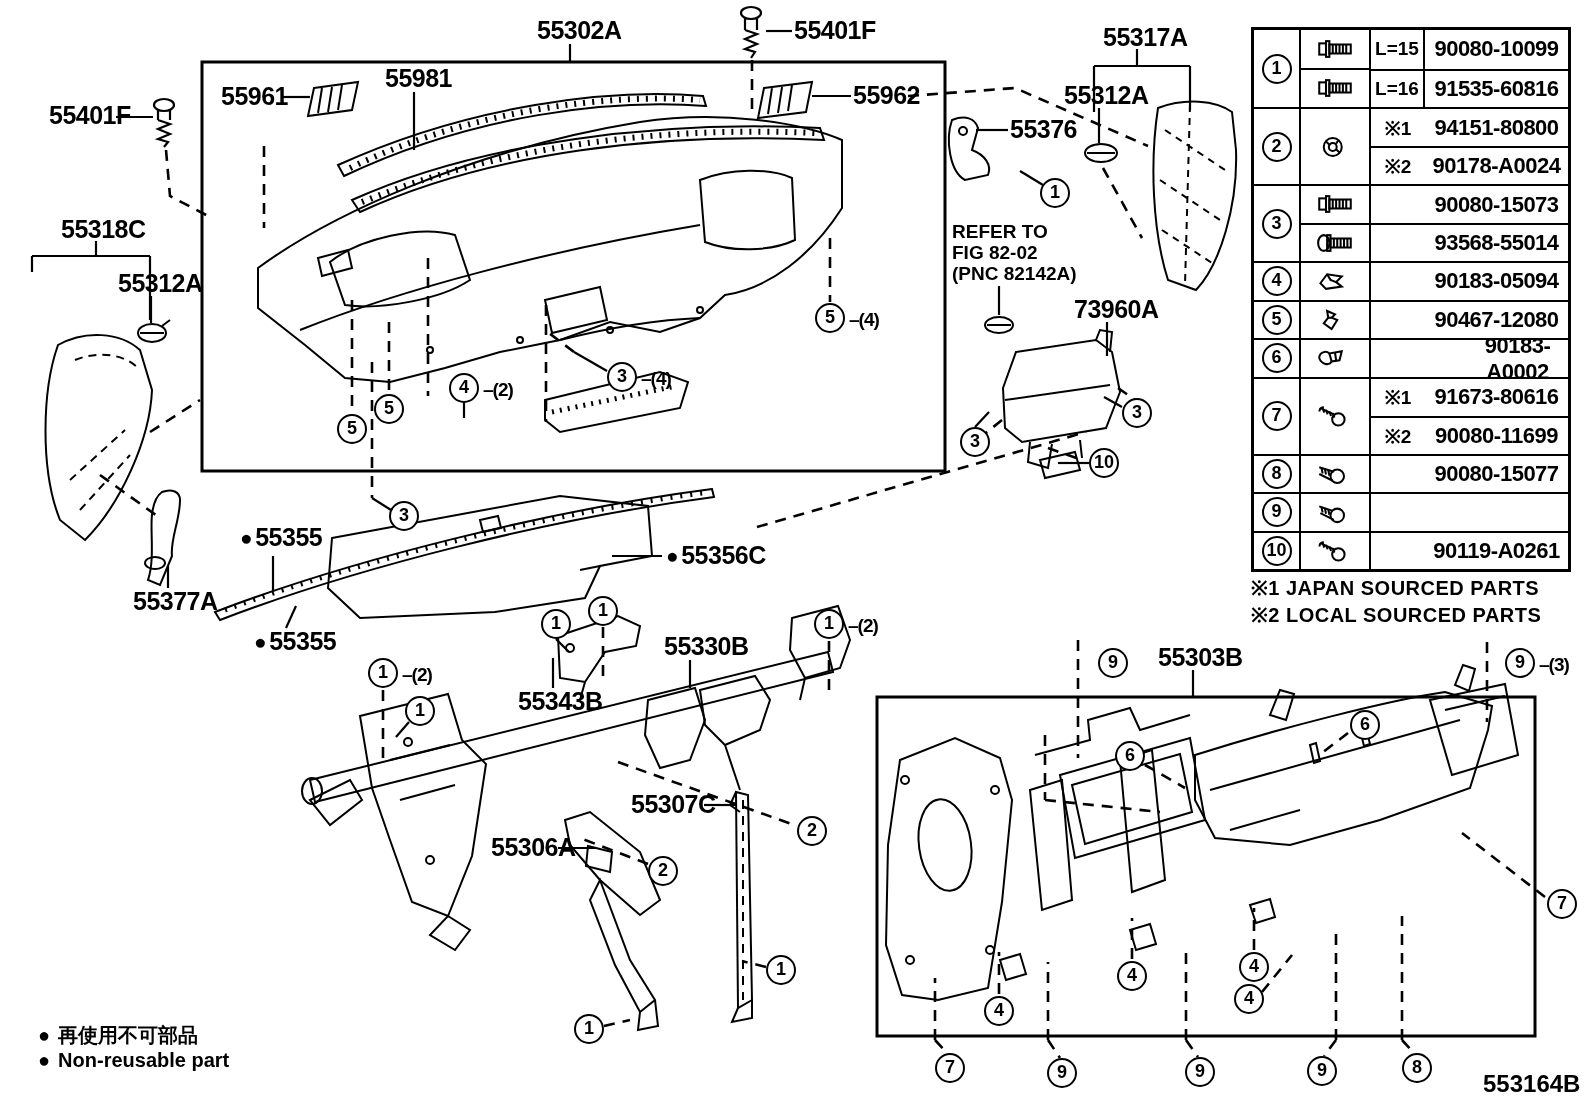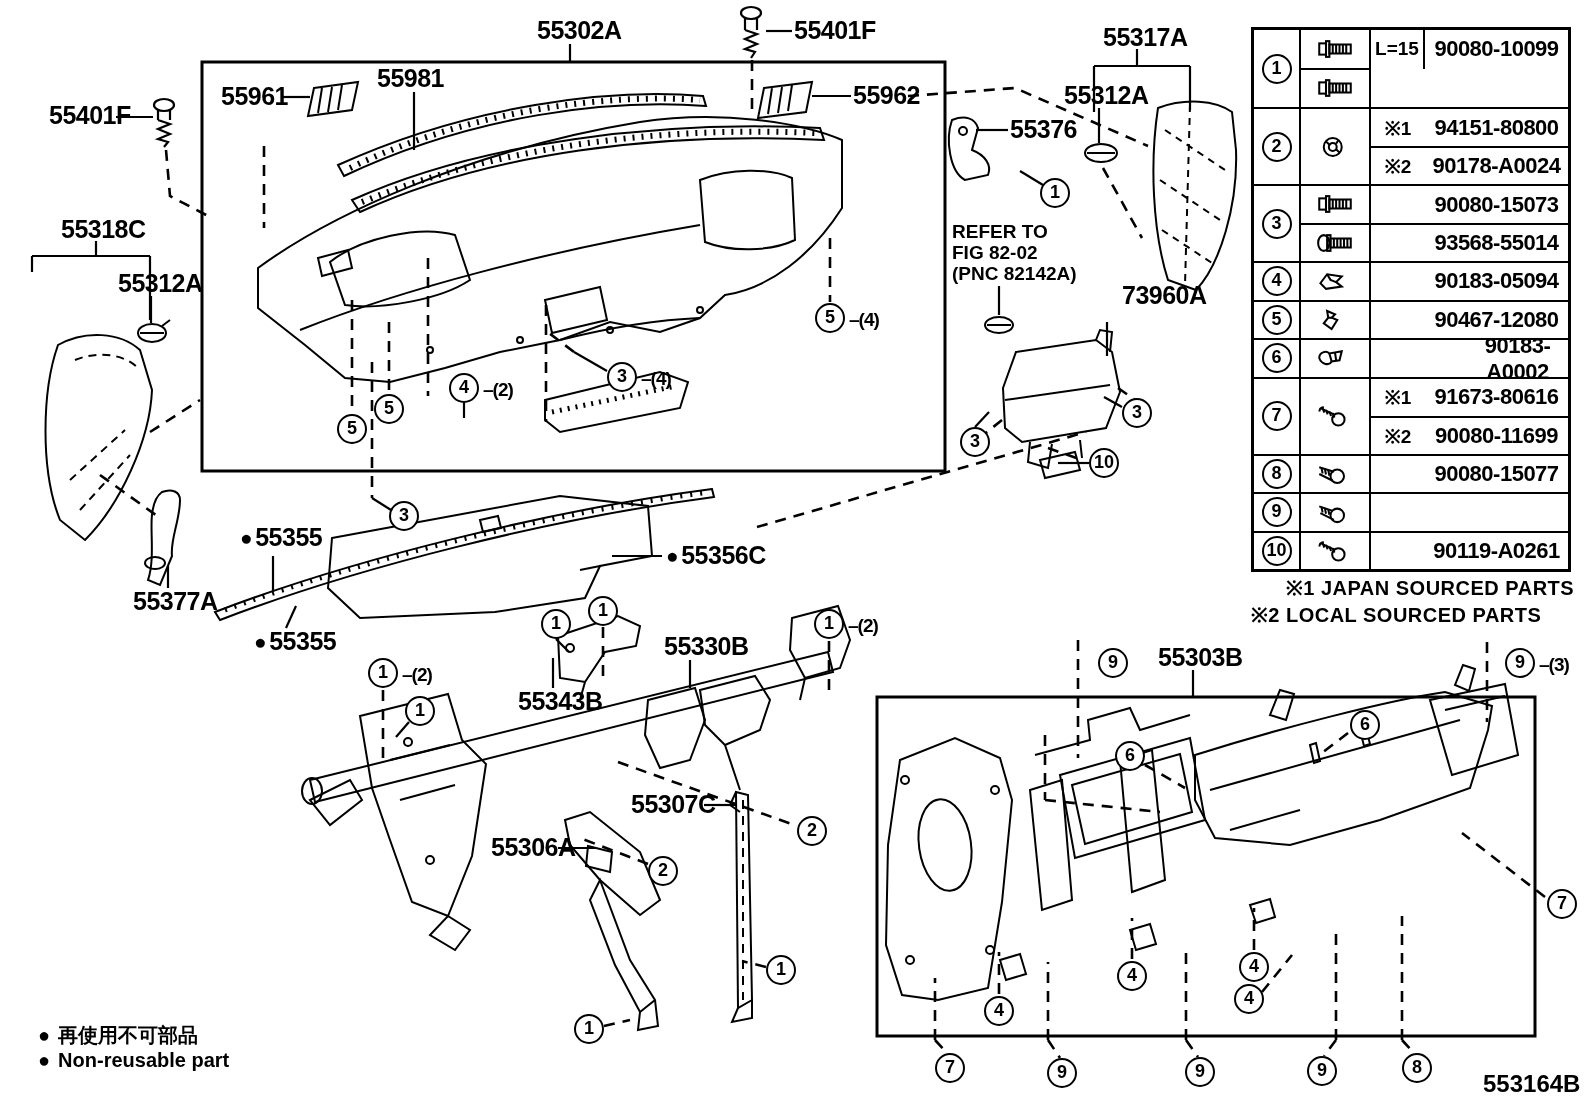--- a/index.html
+++ b/index.html
@@ -244,29 +244,29 @@
       <path d="M1430,700 L1505,684 L1518,755 L1452,775 Z M1445,710 L1505,696"></path>
       <path d="M1270,715 l10,-25 l14,4 l-8,26 Z M1455,685 l8,-20 l12,4 l-6,22 Z"></path>
       <path d="M1000,960 l20,-6 l6,20 l-20,6 Z M1130,930 l20,-6 l6,20 l-20,6 Z M1250,905 l20,-6 l5,18 l-19,6 Z"></path>
     </g>
   </svg>
 
   <div id="labels-layer">
       <div class="plabel" style="left: 537px; top: 18px;">55302A</div>
       <div class="plabel" style="left: 794px; top: 18px;">55401F</div>
       <div class="plabel" style="left: 221px; top: 84px;">55961</div>
-      <div class="plabel" style="left: 377px; top: 66px;">55981</div>
+      <div class="plabel" style="left: 385px; top: 66px;">55981</div>
       <div class="plabel" style="left: 853px; top: 83px;">55962</div>
       <div class="plabel" style="left: 1103px; top: 25px;">55317A</div>
       <div class="plabel" style="left: 1064px; top: 83px;">55312A</div>
       <div class="plabel" style="left: 1010px; top: 117px;">55376</div>
       <div class="plabel" style="left: 49px; top: 103px;">55401F</div>
       <div class="plabel" style="left: 61px; top: 217px;">55318C</div>
       <div class="plabel" style="left: 118px; top: 271px;">55312A</div>
-      <div class="plabel" style="left: 1074px; top: 283px; margin-left: 48px;">73960A</div>
+      <div class="plabel" style="left: 1074px; top: 297px;">73960A</div>
       <div class="plabel" style="left: 240px; top: 525px;"><span class="dot">●</span>55355</div>
       <div class="plabel" style="left: 666px; top: 543px;"><span class="dot">●</span>55356C</div>
       <div class="plabel" style="left: 133px; top: 589px;">55377A</div>
       <div class="plabel" style="left: 254px; top: 629px;"><span class="dot">●</span>55355</div>
       <div class="plabel" style="left: 664px; top: 634px;">55330B</div>
       <div class="plabel" style="left: 518px; top: 689px;">55343B</div>
       <div class="plabel" style="left: 1158px; top: 645px;">55303B</div>
       <div class="plabel" style="left: 631px; top: 792px;">55307C</div>
       <div class="plabel" style="left: 491px; top: 835px;">55306A</div>
     </div>
@@ -331,20 +331,24 @@
               <rect x="11" y="6" width="19" height="8"></rect>
               <path d="M14,6 v8 M17,6 v8 M20,6 v8 M23,6 v8 M26,6 v8"></path>
             </svg>
           </div>
         </div>
         <div class="tc3">
           <div class="tsub" style="height: 38.5px;">
             <div class="tnote boxed">L=15</div>
             <div class="tpn">90080-10099</div>
           </div>
+          <div class="tsub divided" style="height: 38.5px;">
+            <div class="tnote boxed">L=16</div>
+            <div class="tpn">91535-60816</div>
+          </div>
         </div>
       </div>
       <div class="trow" style="height: 77px;">
         <div class="tc1">
           <div class="callout tcallout">2</div>
         </div>
         <div class="tc2">
           <div class="ticonCell">
             <svg viewBox="0 0 32 20" width="36" height="24" fill="none" stroke="#000" stroke-width="1.8">
               <circle cx="14" cy="10" r="8"></circle>
@@ -527,21 +531,21 @@
         </div>
         <div class="tc3">
           <div class="tsub" style="height: 38.5px;">
             <div class="tnote"></div>
             <div class="tpn">90119-A0261</div>
           </div>
         </div>
       </div>
     </div>
   <div id="notes-layer">
-      <div class="noteline" style="left: 1286px; top: 574px;">※1 JAPAN SOURCED PARTS</div>
+      <div class="noteline" style="left: 1251px; top: 574px;">※1 JAPAN SOURCED PARTS</div>
       <div class="noteline" style="left: 1251px; top: 601px;">※2 LOCAL SOURCED PARTS</div>
     </div>
 
   <div class="legend-line" style="left:38px;top:1022px">
     <span class="dot">●</span><span>再使用不可部品</span>
   </div>
   <div class="legend-line" style="left:38px;top:1049px">
     <span class="dot">●</span><span>Non-reusable part</span>
   </div>
 

